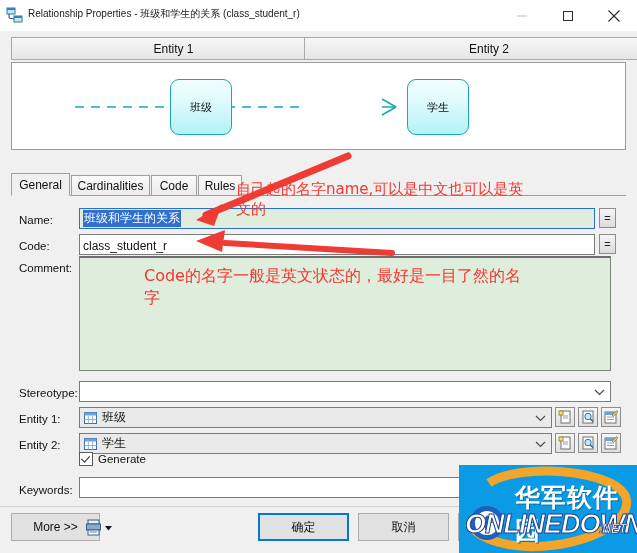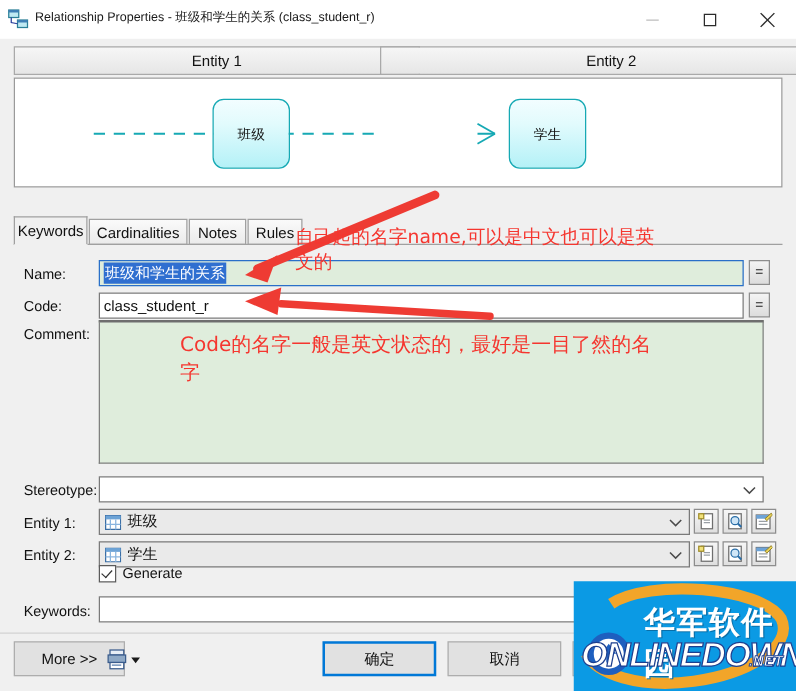--- a/index.html
+++ b/index.html
@@ -45,21 +45,21 @@
   .tabstrip:after{content:"";position:absolute;left:0;bottom:0;width:615px;height:1px;background:#a0a0a0;}
   .tab{position:absolute;top:2px;height:21px;box-sizing:border-box;
        border:1px solid #a0a0a0;background:linear-gradient(#fafafa,#ebebeb);
        display:flex;align-items:center;justify-content:center;padding:0 8px;font-size:12px;color:#111;
        cursor:default;}
   .tab.active{top:0;height:23px;background:#f0f0f0;border-bottom:1px solid #f0f0f0;z-index:3;font-weight:400;}
 
   
   .lbl{position:absolute;font-size:11.5px;color:#111;white-space:nowrap;}
   .fld{position:absolute;box-sizing:border-box;border:1px solid #7a7a7a;background:#fff;
-       font-size:12px;color:#111;padding:1px 3px;display:flex;align-items:center;overflow:hidden;
+       font-size:12px;color:#111;padding:1px 3px;display:flex;align-items:flex-end;overflow:hidden;
        font-family:"Liberation Sans","DejaVu Sans",sans-serif;}
   .fld.green{background:#dfeddc;border:1px solid #2a6fc9;}
   .sel{background:#2f6fd0;color:#fff;padding:0 1px;font-family:"DejaVu Sans","Liberation Sans",sans-serif;font-size:12px;}
   .eqbtn{position:absolute;box-sizing:border-box;width:17px;height:20px;
          border:1px solid #8d8d8d;background:linear-gradient(#f4f4f4,#dcdcdc);
          display:flex;align-items:center;justify-content:center;font-size:11px;color:#222;cursor:default;}
   .comment{position:absolute;left:79px;top:256px;width:532px;height:115px;box-sizing:border-box;
            border:1px solid #808080;border-top:2px solid #6e6e6e;background:#dfeddc;}
   .combo{position:absolute;box-sizing:border-box;border:1px solid #7a7a7a;background:#fff;
          display:flex;align-items:center;font-size:12px;color:#111;padding-left:4px;}
@@ -158,27 +158,27 @@
     <div class="ebox ebox1">
       <span>班级</span>
     </div>
     <div class="ebox ebox2">
       <span>学生</span>
     </div>
   </div>
 
   <div class="tabstrip">
     <div class="tab active" style="left:0;width:59px;">
-      <span>Keywords</span>
+      <span>General</span>
     </div>
     <div class="tab" style="left:60px;width:79px;">
       <span>Cardinalities</span>
     </div>
     <div class="tab" style="left:140px;width:46px;">
-      <span>Notes</span>
+      <span>Code</span>
     </div>
     <div class="tab" style="left:187px;width:44px;">
       <span>Rules</span>
     </div>
   </div>
 
   <div class="lbl" style="left:19px;top:214px;">Name:</div>
   <div class="fld green" style="left:79px;top:208px;width:516px;height:21px;">
     <span class="sel">班级和学生的关系</span>
   </div>

